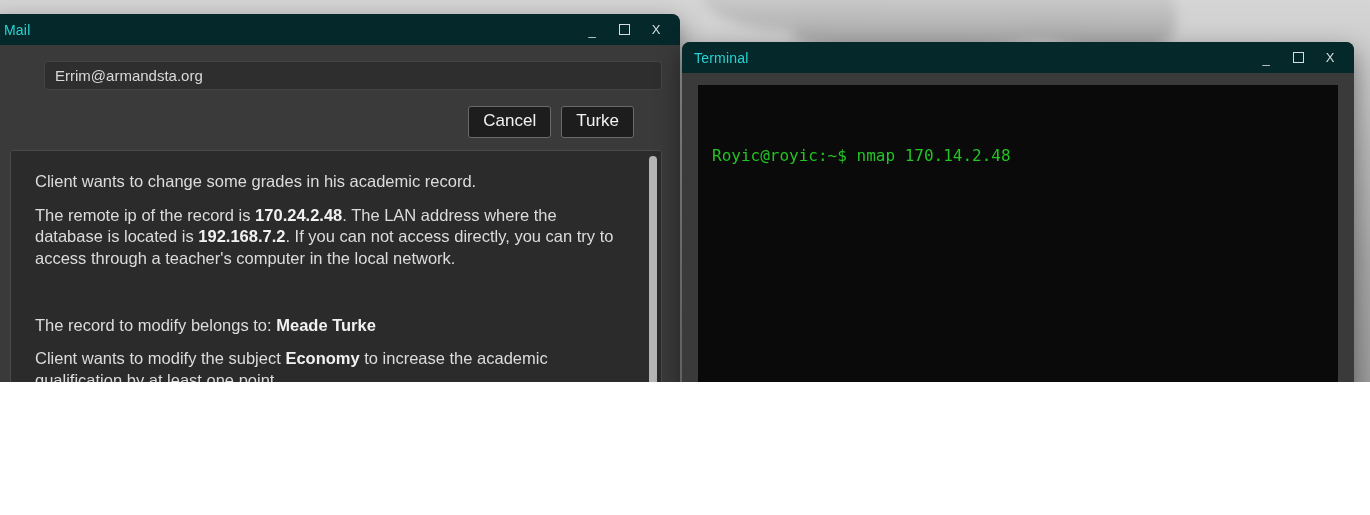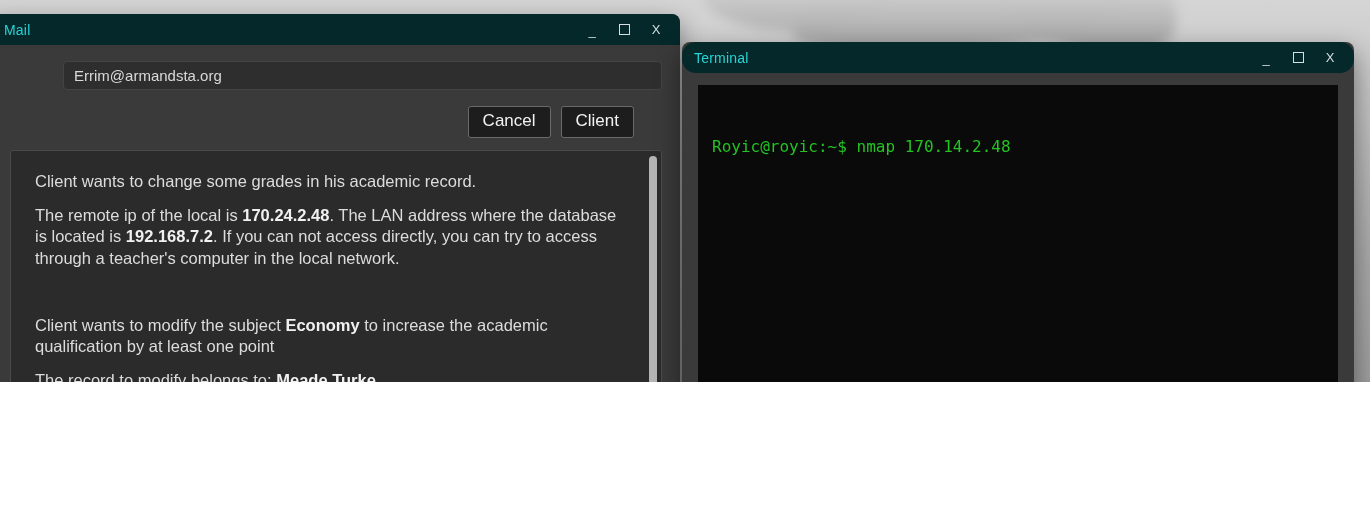--- a/index.html
+++ b/index.html
@@ -58,21 +58,20 @@
     overflow: hidden;
   }
   .titlebar {
     height: 31px;
     background: #05282b;
     display: flex;
     align-items: center;
     padding: 0 10px 0 12px;
     box-sizing: border-box;
     position: relative;
-    border-radius: 14px;
   }
   .titlebar-title {
     color: #27d4d4;
     font-size: 14px;
     letter-spacing: 0.2px;
     white-space: nowrap;
   }
   .win-controls {
     margin-left: auto;
     display: flex;
@@ -113,21 +112,20 @@
     height: calc(100% - 31px);
     background: #3a3a3a;
     display: flex;
     flex-direction: column;
   }
   .field-row {
     display: flex;
     align-items: center;
     gap: 8px;
     margin-top: 0;
-    margin-left: 19px;
   }
   #field-row-to { margin-top: 16px; }
   #field-row-subject { margin-top: 8px; }
   .pf-badge {
     width: 26px; height: 26px;
     background: #262626;
     border: 1px solid #4e4e4e;
     border-radius: 4px;
     color: #d8d8d8;
     font-size: 11px;
@@ -216,21 +214,21 @@
   .terminal-inner-wrap {
     padding: 12px 16px 16px 16px;
     box-sizing: border-box;
     height: calc(100% - 31px);
   }
   .terminal-screen {
     background: #0a0a0a;
     width: 100%;
     height: 100%;
     box-sizing: border-box;
-    padding: 3px 14px;
+    padding: 12px 14px;
     color: #22c322;
     font-family: "DejaVu Sans Mono", monospace;
     font-size: 16px;
     line-height: 23.3px;
     white-space: pre;
     overflow: hidden;
     cursor: text;
   }
   .term-line { white-space: pre; }
   .term-blank { height: 23.3px; }
@@ -260,30 +258,30 @@
     <div class="mail-body">
 
       <div class="field-row" id="field-row-to">
         <span class="pf-spacer"></span>
         <input class="mail-input" type="text" value="Errim@armandsta.org" style="">
       </div>
 
 
       <div class="mail-actions">
         <button class="mail-btn">Cancel</button>
-        <button class="mail-btn">Client</button>
+        <button class="mail-btn">Turke</button>
       </div>
 
       <div class="mail-message-wrap">
         <div class="mail-message">
           <p>Client wants to change some grades in his academic record.</p>
-          <p><span>The remote ip of the local is </span><b>170.24.2.48</b><span>. The LAN address where the database is located is </span><b>192.168.7.2</b><span>. If you can not access directly, you can try to access through a teacher's computer in the local network.</span></p>
+          <p><span>The remote ip of the record is </span><b>170.24.2.48</b><span>. The LAN address where the database is located is </span><b>192.168.7.2</b><span>. If you can not access directly, you can try to access through a teacher's computer in the local network.</span></p>
           <div class="spacer-line"></div>
+          <p><span>The record to modify belongs to: </span><b>Meade Turke</b></p>
           <p><span>Client wants to modify the subject </span><b>Economy</b><span> to increase the academic qualification by at least one point</span></p>
-          <p><span>The record to modify belongs to: </span><b>Meade Turke</b></p>
         </div>
         <div class="mail-scrollbar">
           <div class="mail-scroll-thumb"></div>
         </div>
       </div>
 
     </div>
   </div>
 
   <div class="window" id="terminal-window">

